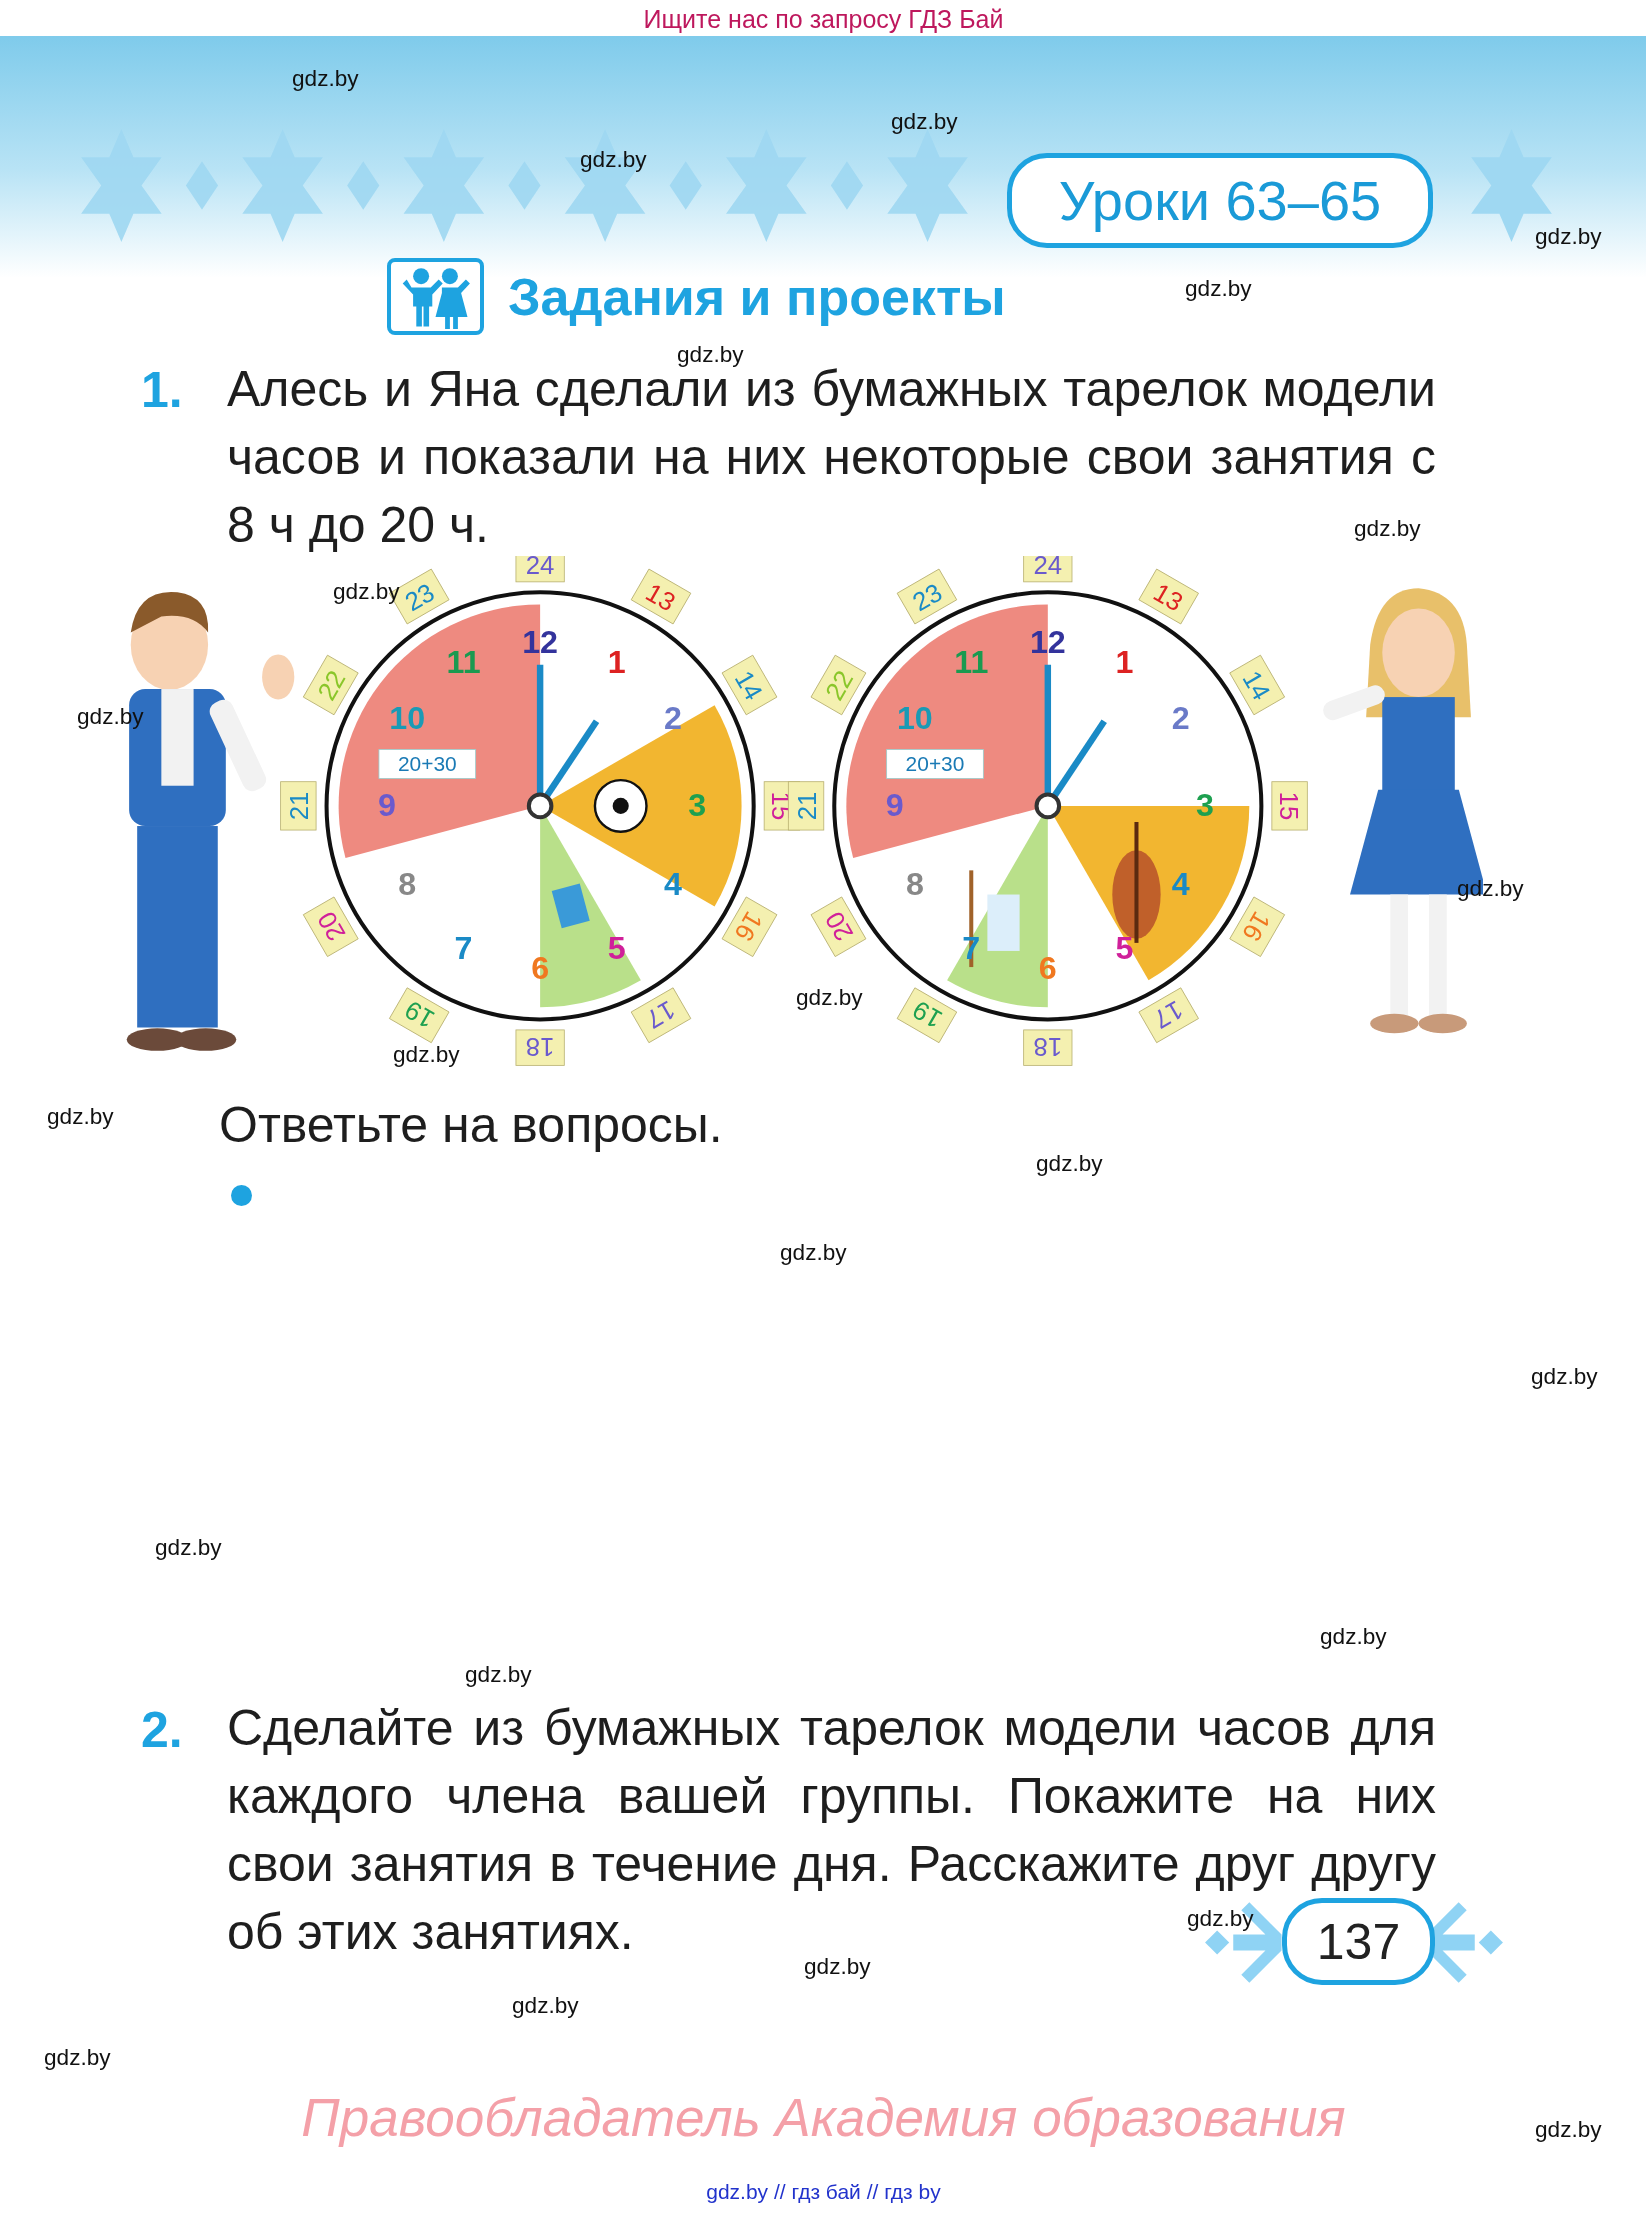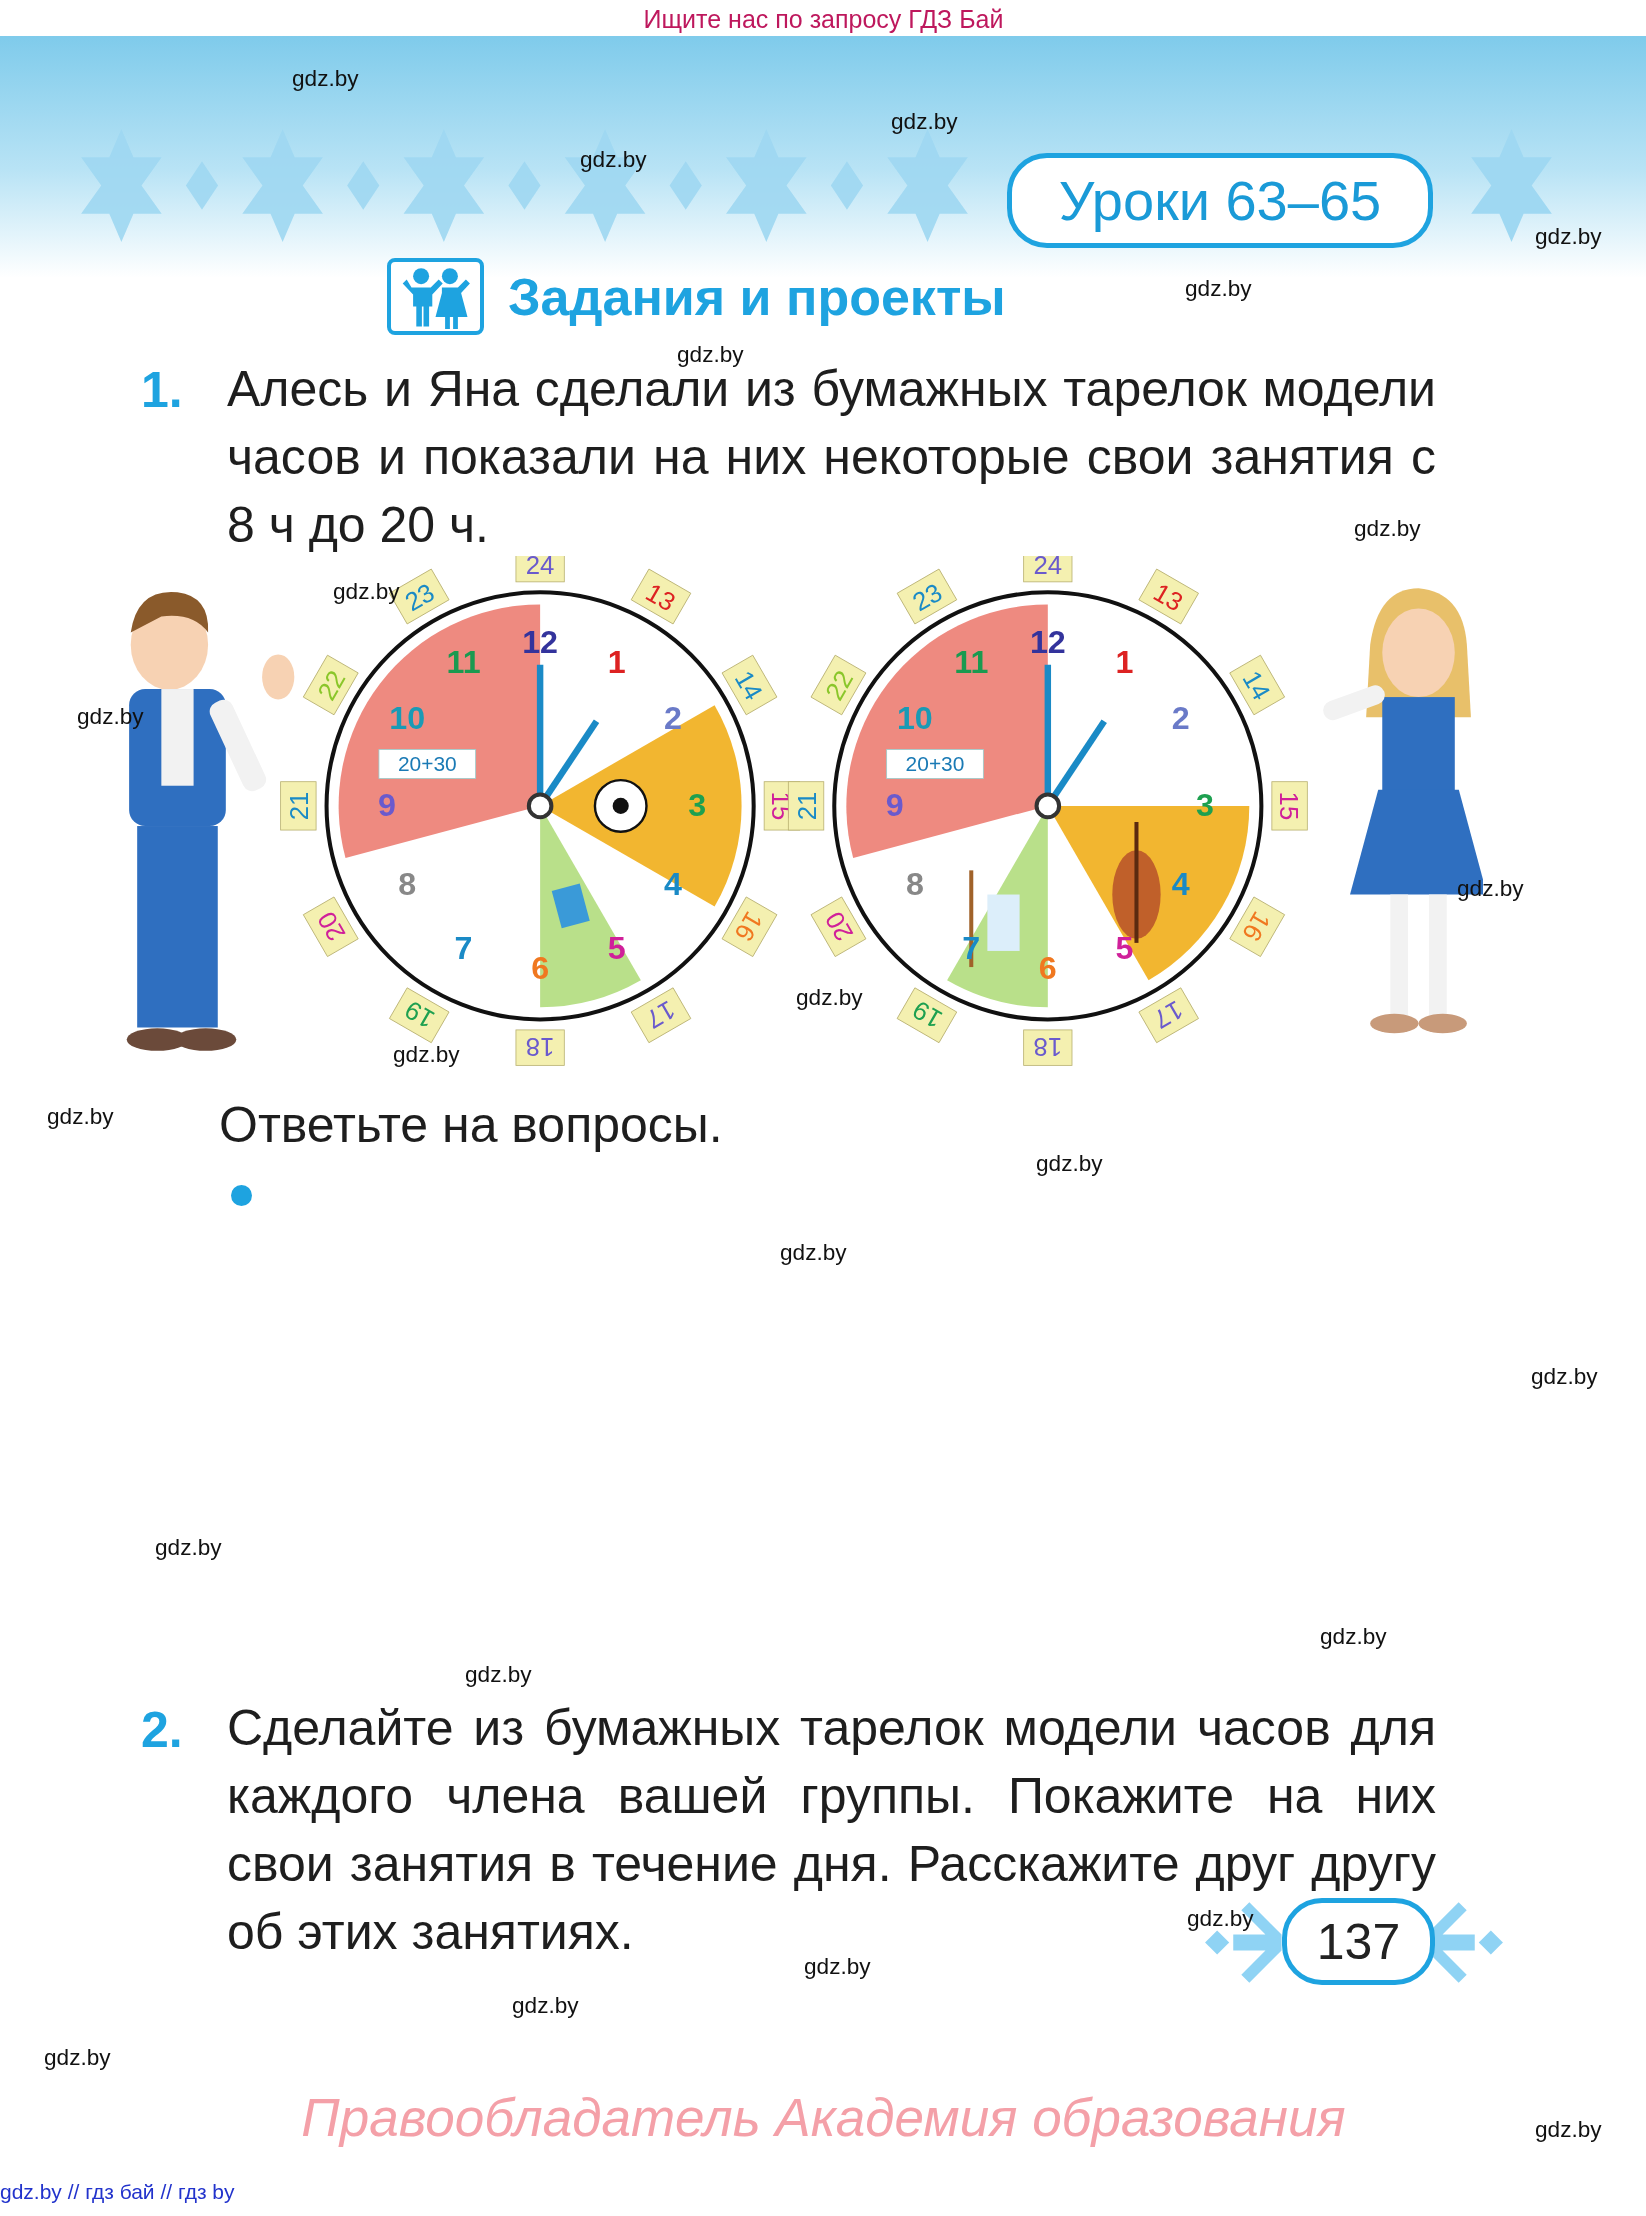--- a/index.html
+++ b/index.html
@@ -20,21 +20,21 @@
   .illustration{left:113px;top:556px;width:1370px;height:532px;}
   .questions-title{left:219px;top:1096px;font-size:50px;}
   .q-list{left:226px;top:1161px;width:1209px;margin:0;padding:0;list-style:none;}
   .q-list li{position:relative;padding-left:52px;font-size:50px;line-height:68px;text-align:justify;text-align-last:left;}
   .q-list li .bullet{position:absolute;left:4.8px;top:24px;width:21px;height:21px;border-radius:50%;background:#1ea3e0;}
   .task2-num{left:141px;top:1701px;}
   .task2-text{left:227px;top:1694px;width:1209px;}
   .page-num-wrap{left:1193px;top:1890px;width:322px;height:105px;text-decoration:underline;}
   .page-num{left:89px;top:8px;width:153px;height:87px;border:5.6px solid #1ea3e0;border-radius:40px;background:#fff;box-sizing:border-box;display:flex;align-items:center;justify-content:center;font-size:50px;color:#222;}
   .copyright{left:0;top:2087px;width:1647px;text-align:center;color:#f4a0a8;font-size:53px;font-style:italic;}
-  .footer-links{left:0;top:2180px;width:1647px;color:#2233cc;font-size:21px;}
+  .footer-links{left:0;top:2180px;width:1647px;text-align:center;color:#2233cc;font-size:21px;}
   .wm{font-size:22.6px;color:#111;}
 </style>
 </head>
 <body>
 
 <div class="abs top-notice">Ищите нас по запросу ГДЗ Бай</div>
 
 <div class="abs header-band"></div>
 
 <svg class="abs ornament" viewBox="0 0 1130 140">

